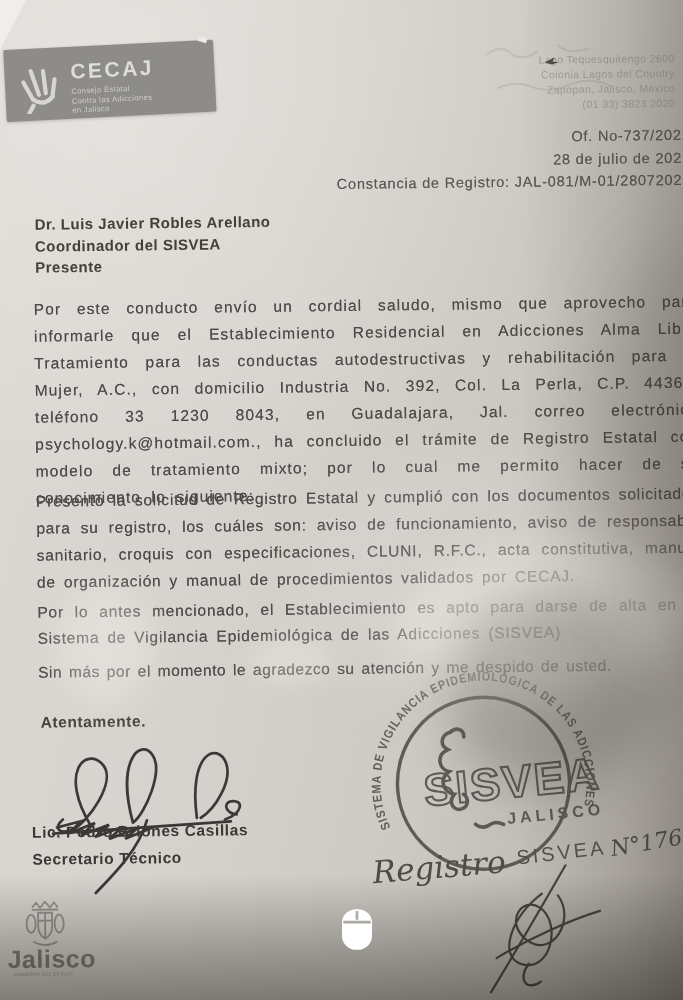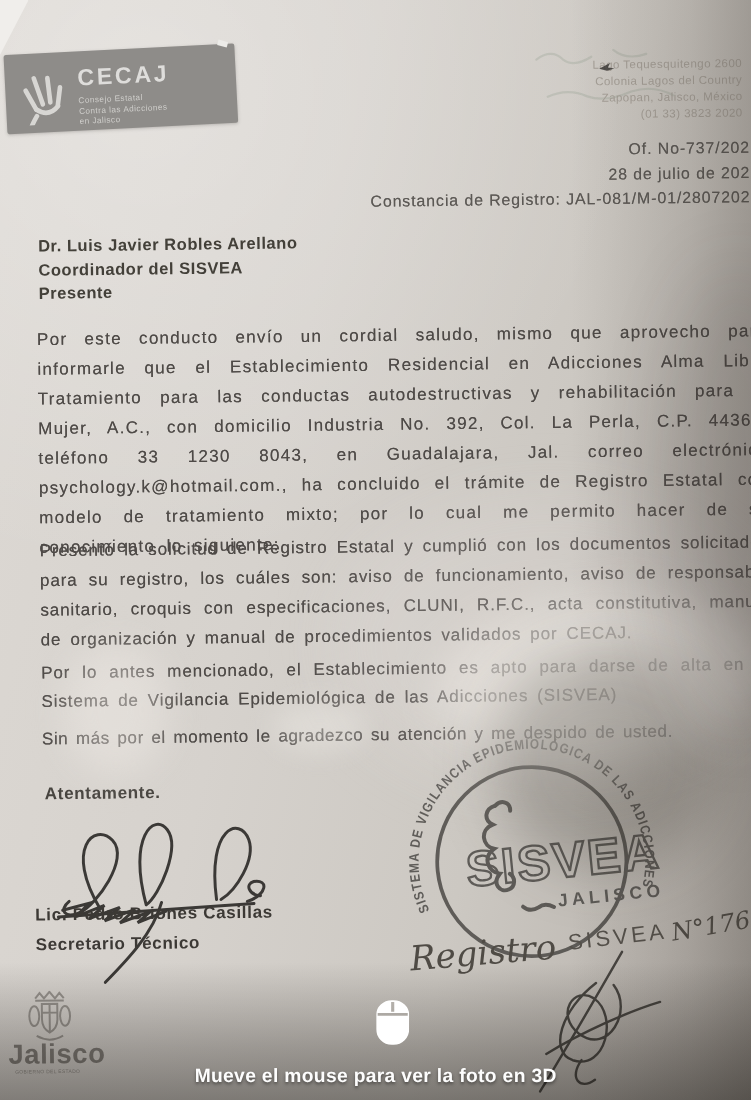--- a/index.html
+++ b/index.html
@@ -215,14 +215,13 @@
   <div class="blob shadow1"></div>
   <div class="blob shadow2"></div>
   <div class="vignette"></div>
 
   <div class="fade"></div>
   <svg class="mouse" width="30" height="47" viewBox="0 0 34 48">
     <path fill="#ffffff" fill-rule="evenodd" d="M16,1 H18 A16,15 0 0 1 34,16 V31 A16,16 0 0 1 18,47 H16 A16,16 0 0 1 0,31 V16 A16,15 0 0 1 16,1 Z
          M15.4,3 h3.2 v10 h-3.2 Z
          M1.5,14.2 h31 v3 h-31 Z"></path>
   </svg>
-  <div class="caption">Mueve el mouse para ver la foto en 3D</div>
 </div>
 
 </body></html>

